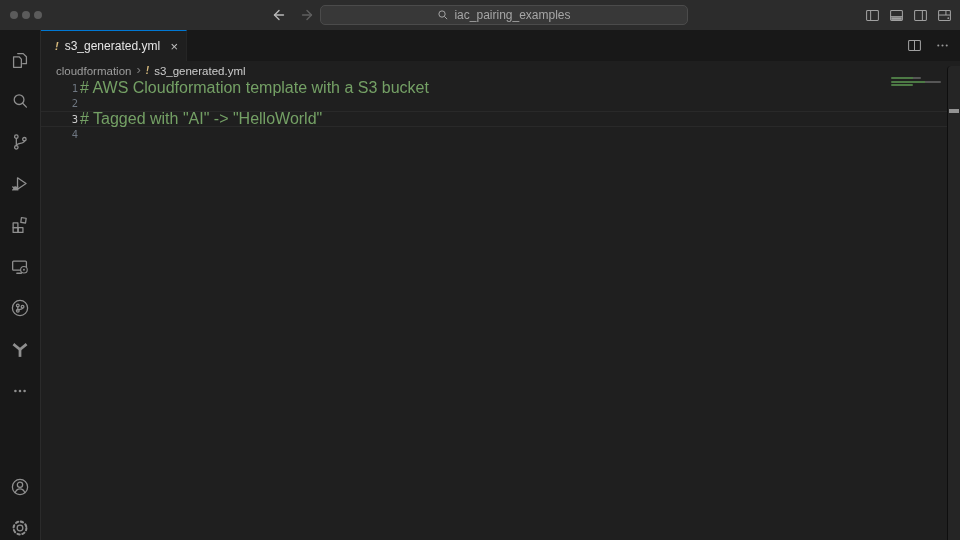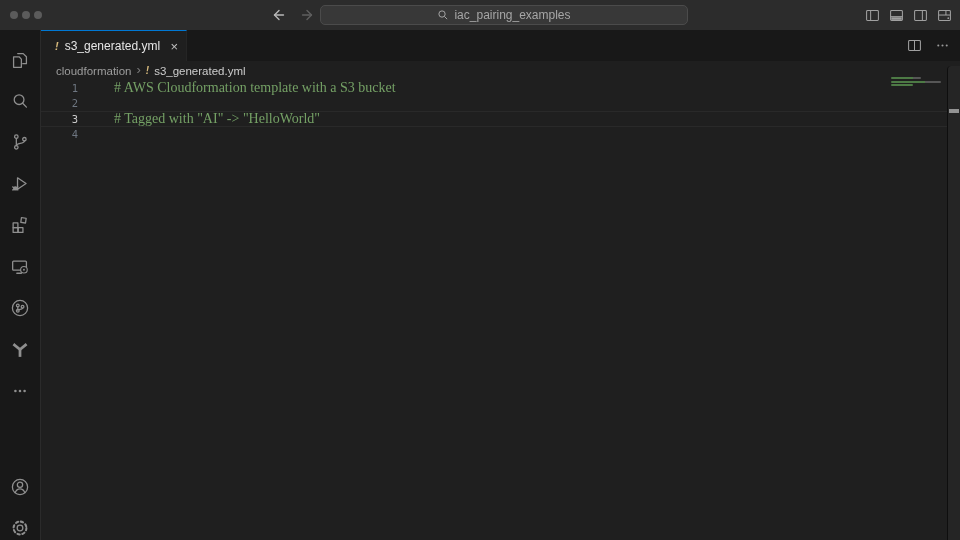--- a/index.html
+++ b/index.html
@@ -39,22 +39,22 @@
   .bc-folder { color:#9d9d9d; }
   .bc-sep { color:#7a7a7a; font-size:13px; margin-top:-2px; }
   .bc-file { color:#cdcdcd; }
 
   
   #editor { position:absolute; left:41px; top:80px; width:906px; height:460px; background:#1f1f1f; }
   .code-row { display:flex; height:15.5px; align-items:center; }
   .ln { width:37px; text-align:right; color:#6e7681; font-family:"DejaVu Sans Mono", monospace; font-size:10.5px; }
   .code-row.active .ln { color:#cbcbcb; }
   .code-row.active { box-shadow: inset 0 1px 0 #292929, inset 0 -1px 0 #292929; }
-  .code { margin-left:36px; color:#74a065; font-family:Liberation Serif, serif;
-      font-size:14px; white-space:pre; }
+  .code { margin-left:2px; color:#74a065; font-family:Liberation Sans, sans-serif;
+      font-size:16px; white-space:pre; }
 
   
   #minimap { position:absolute; left:880px; top:62px; width:67px; height:478px; }
   .mmrow { position:absolute; left:11px; height:2px; border-radius:1px; }
   #mm1 { top:15px; width:30px; background:linear-gradient(90deg,#4d7a45 0 72%,#565656 72%); }
   #mm2 { top:18.5px; width:50px; background:linear-gradient(90deg,#4d7a45 0 68%,#565656 68%); }
   #mm3 { top:22px; width:22px; background:#4d7a45; }
   #ruler { position:absolute; left:947px; top:66px; width:13px; height:474px;
       background:rgba(128,128,128,0.06); border-left:1px solid rgba(0,0,0,0.6);
       border-top-left-radius:4px; }

